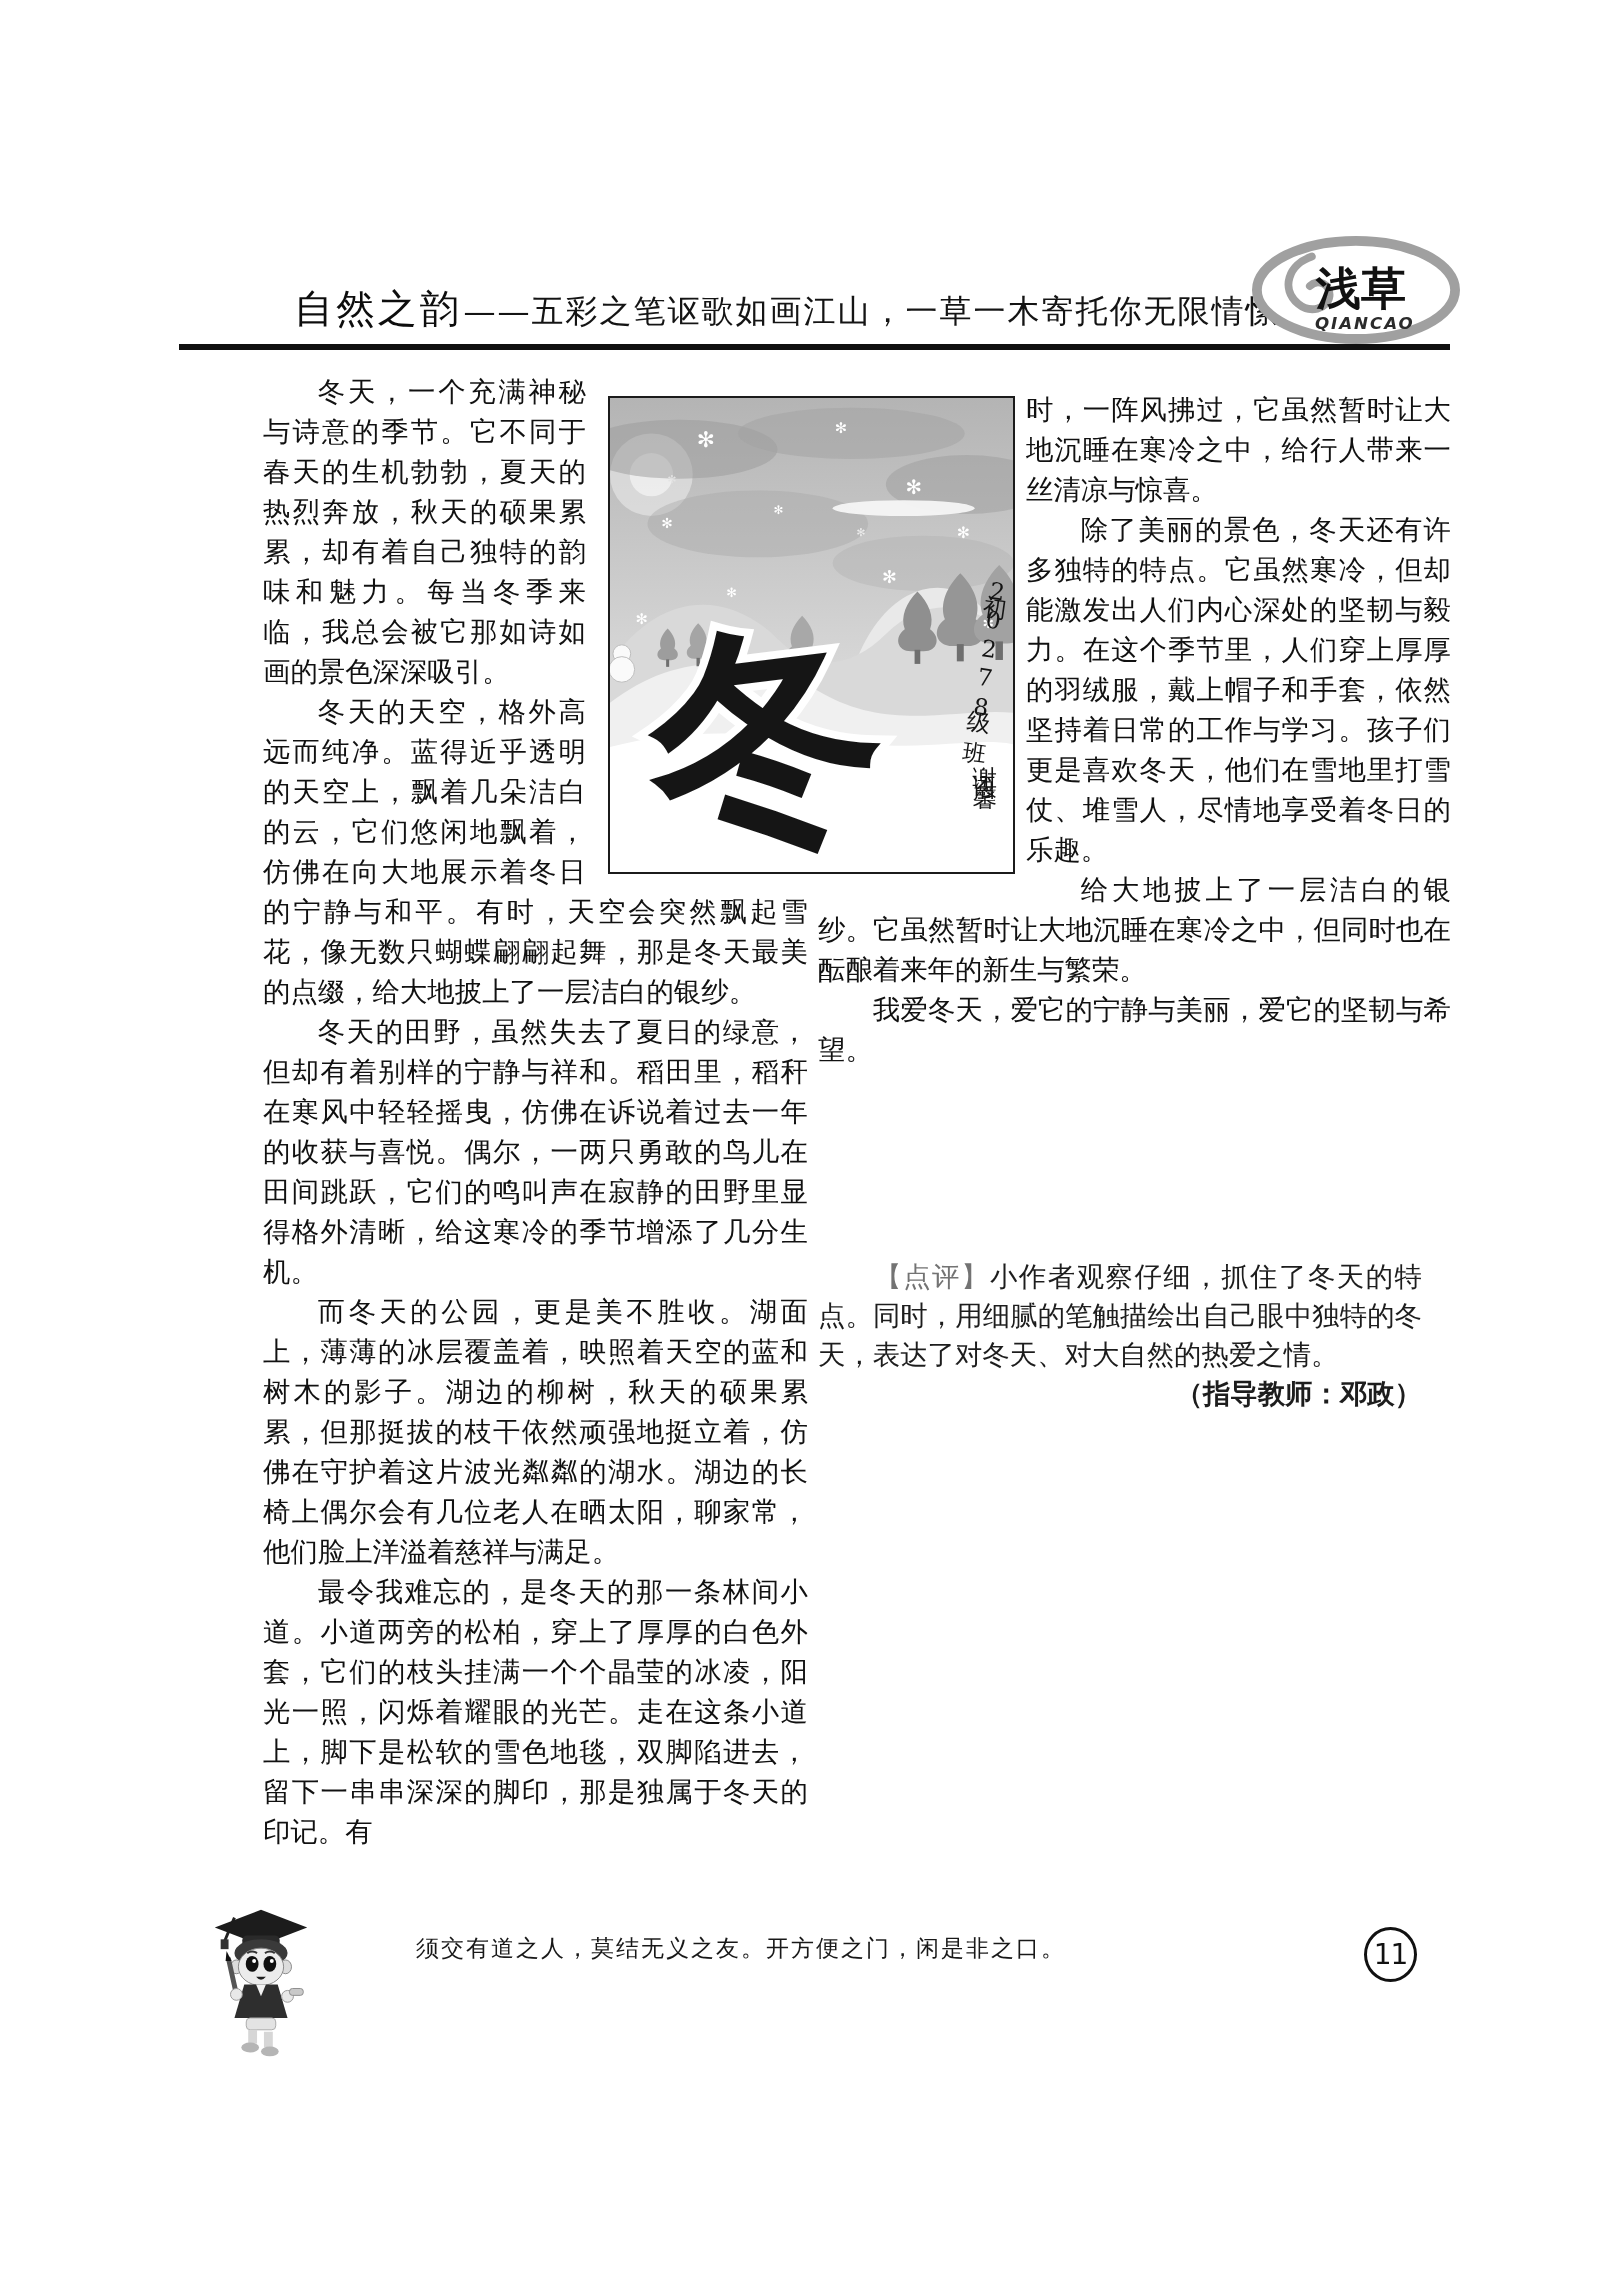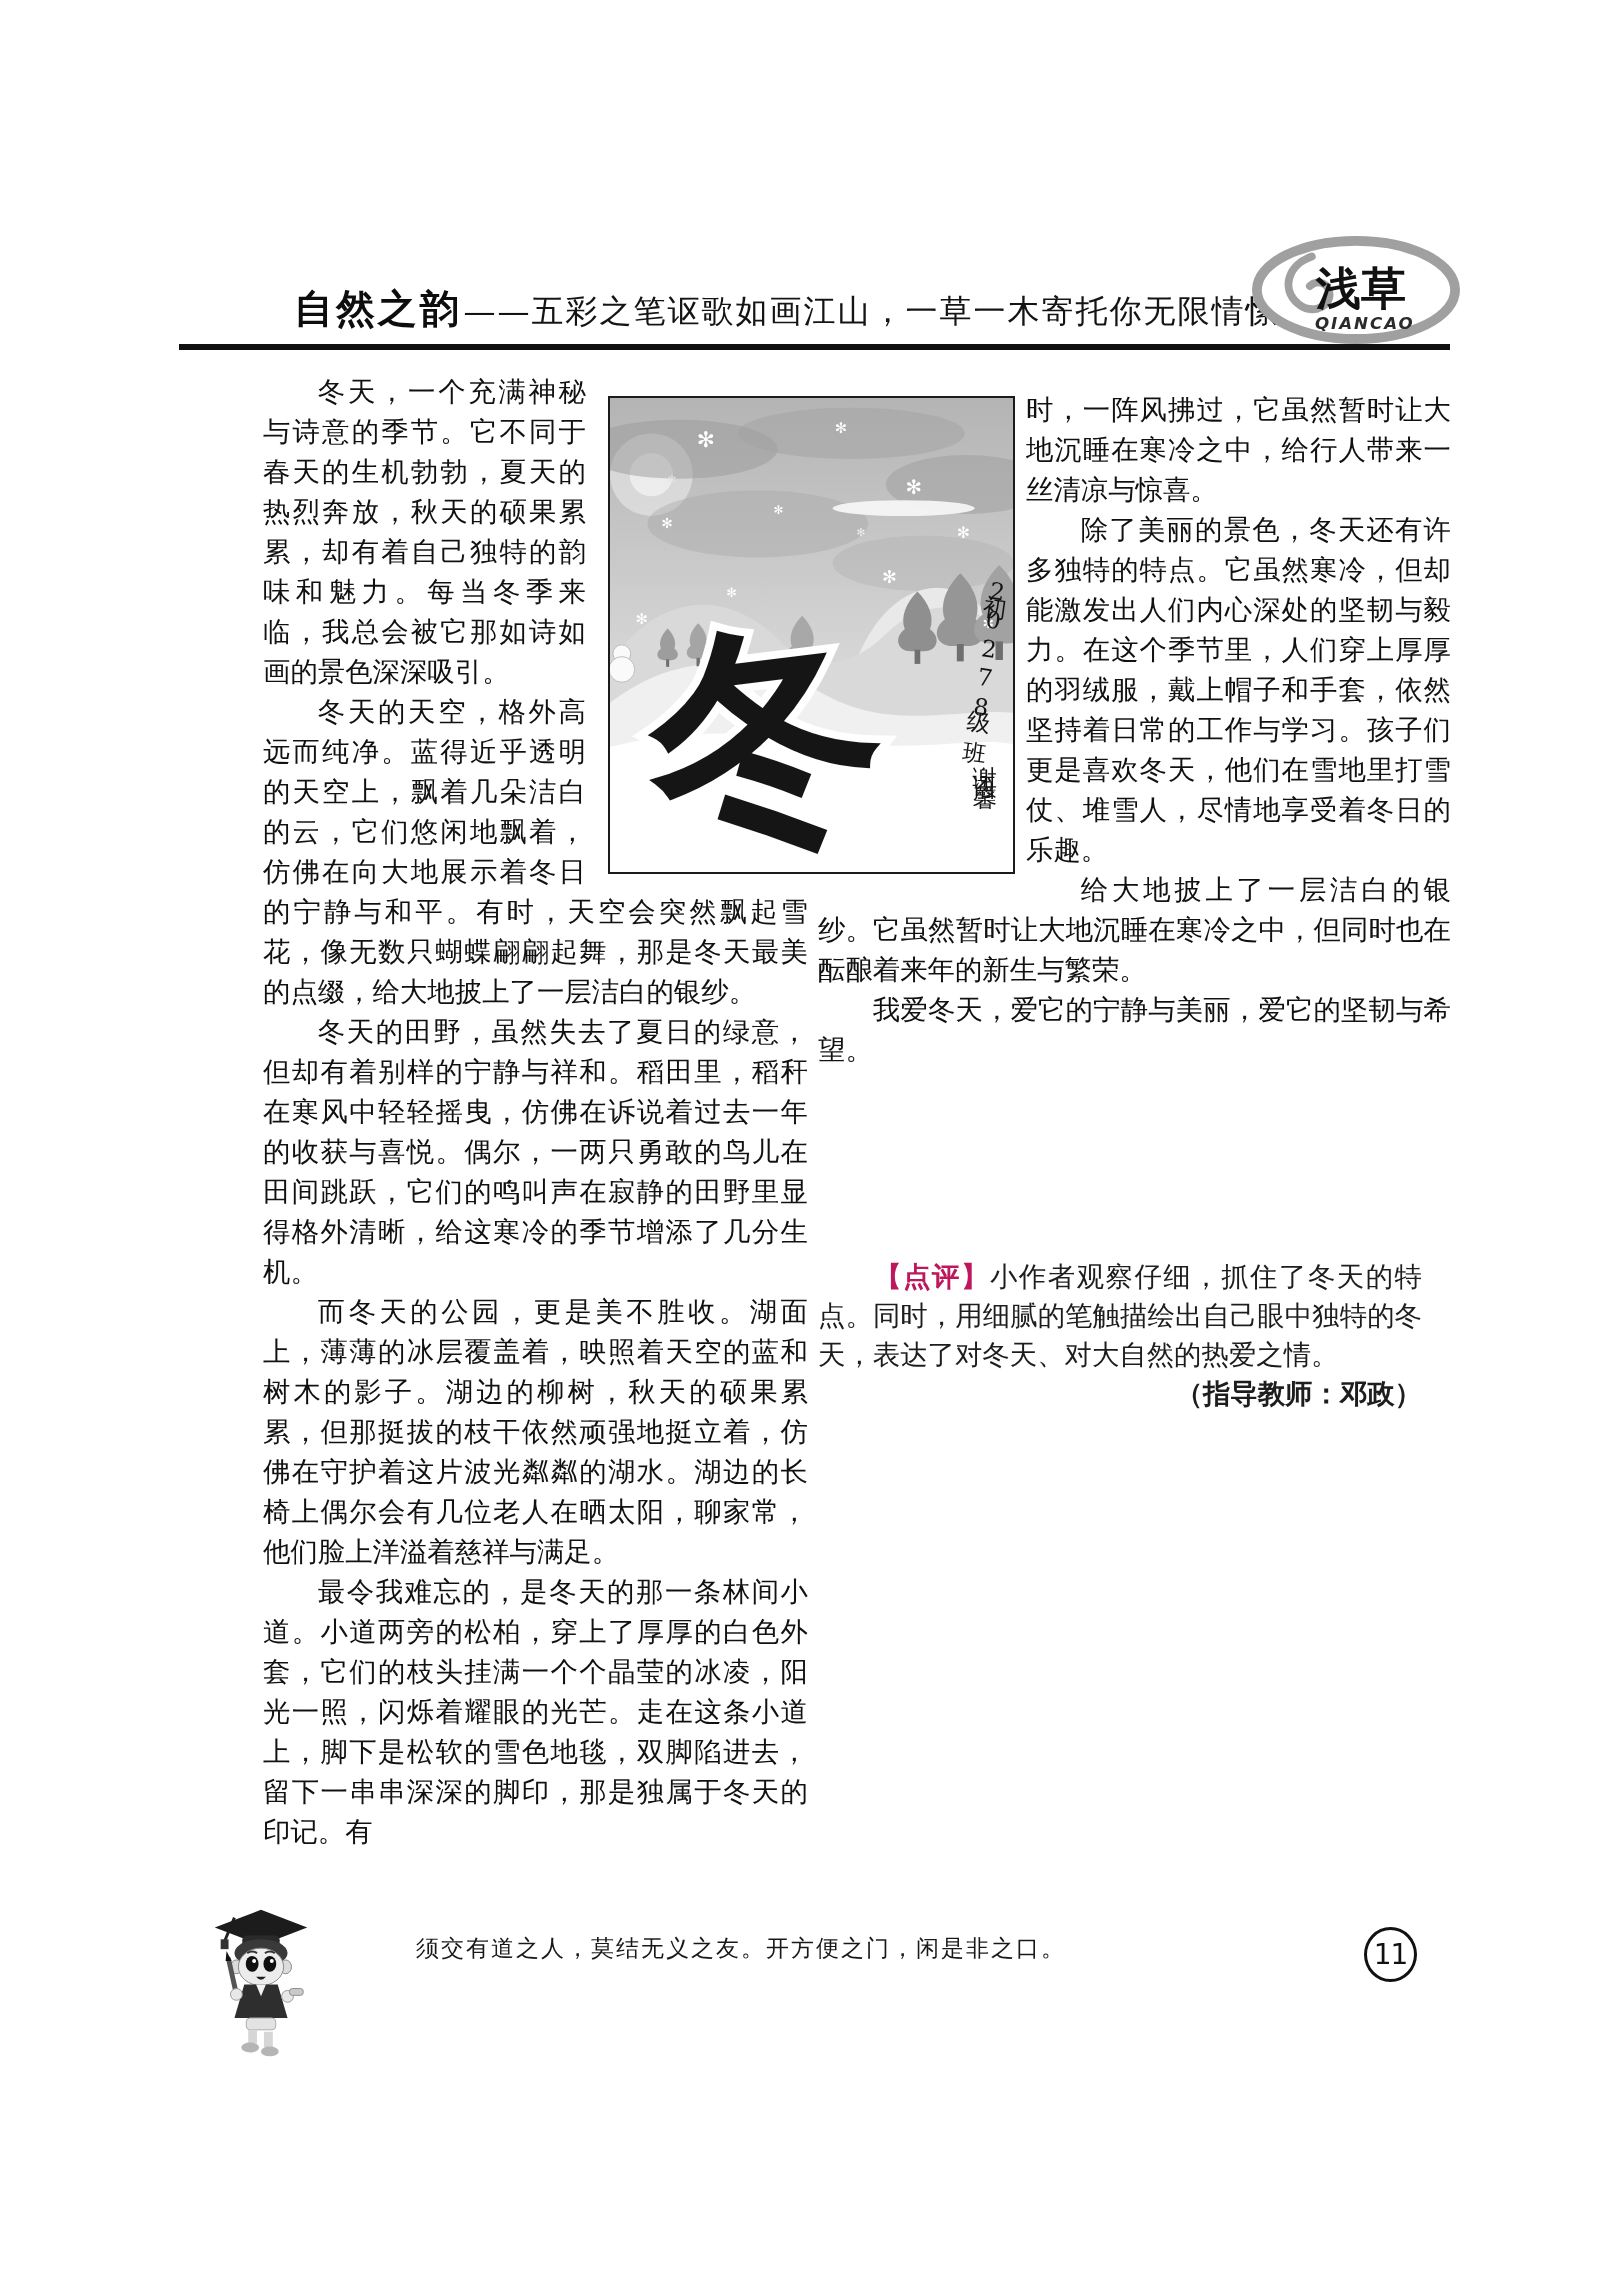--- a/index.html
+++ b/index.html
@@ -3,21 +3,21 @@
 <meta charset="utf-8">
 <style>
   html,body{margin:0;padding:0;background:#e9e9e9;}
   .page{
     position:relative;width:1621px;height:2293px;background:#ffffff;
     font-family:"Liberation Serif","DejaVu Serif",serif;color:#1a1a1a;
     margin:0 auto;overflow:hidden;
   }
   
   .header-row{position:absolute;left:294px;top:282px;display:flex;align-items:baseline;white-space:nowrap;}
-  .section-title{font-family:"DejaVu Sans","Liberation Sans",sans-serif;font-weight:bold;font-size:39px;letter-spacing:2.9px;color:#0d0d0d;}
+  .section-title{font-family:"DejaVu Sans","Liberation Sans",sans-serif;font-weight:normal;font-size:39px;letter-spacing:2.9px;color:#0d0d0d;}
   .section-subtitle{font-size:32px;letter-spacing:2px;color:#141414;margin-left:2px;font-family:"DejaVu Serif",serif;}
   .header-rule{position:absolute;left:179px;top:344px;width:1271px;height:5.9px;background:#101010;}
   .logo{position:absolute;left:1251px;top:235px;width:210px;height:110px;}
   .logo svg{display:block;}
   
   .col{position:absolute;font-size:27.4px;line-height:40px;text-align:justify;text-justify:inter-character;color:#111;}
   .col p{margin:0;text-indent:2em;}
   .col p.no-indent{text-indent:0;}
   .col-left{left:263px;top:372px;width:545px;}
   .col-right{left:818px;top:390px;width:633px;}
@@ -25,21 +25,21 @@
   .wrap-spacer-left{float:left;width:208px;height:482px;}
   
   .illustration{position:absolute;left:608px;top:396px;width:407px;height:478px;border:2.9px solid #1b1b1b;box-sizing:border-box;background:#fff;overflow:hidden;}
   .illustration svg{display:block;width:100%;height:100%;}
   .v-text{position:absolute;writing-mode:vertical-rl;text-orientation:upright;color:#141414;font-family:"DejaVu Serif",serif;}
   .class-line{right:7.8px;top:178px;font-size:23.5px;letter-spacing:1px;transform:rotate(8deg);}
   .author-line{right:11.8px;top:349px;font-size:24.5px;letter-spacing:8.8px;}
   
   .comment{position:absolute;left:818px;top:1257px;width:604px;font-size:27.4px;line-height:39px;text-align:justify;text-justify:inter-character;color:#1d1d1d;font-family:"DejaVu Serif",serif;}
   .comment .indent{display:inline-block;width:2em;}
-  .cmt-label{font-family:"DejaVu Sans","Liberation Sans",sans-serif;font-weight:bold;color:#be185d;}
+  .cmt-label{font-family:"DejaVu Sans","Liberation Sans",sans-serif;font-weight:normal;color:#737373;}
   .teacher{float:right;font-family:"DejaVu Sans","Liberation Sans",sans-serif;font-weight:bold;}
   
   .mascot{position:absolute;left:201px;top:1898px;width:120px;height:165px;}
   .motto{position:absolute;left:416px;top:1933px;font-size:23px;letter-spacing:2px;color:#181818;font-family:"DejaVu Serif",serif;white-space:nowrap;}
   .page-circle{position:absolute;left:1364px;top:1927px;width:53px;height:55px;border:3.9px solid #111;border-radius:50%;display:flex;align-items:center;justify-content:center;
     font-family:"DejaVu Sans","Liberation Sans",sans-serif;font-size:28px;color:#111;box-sizing:border-box;letter-spacing:-1px;}
 </style>
 </head>
 <body>
 

